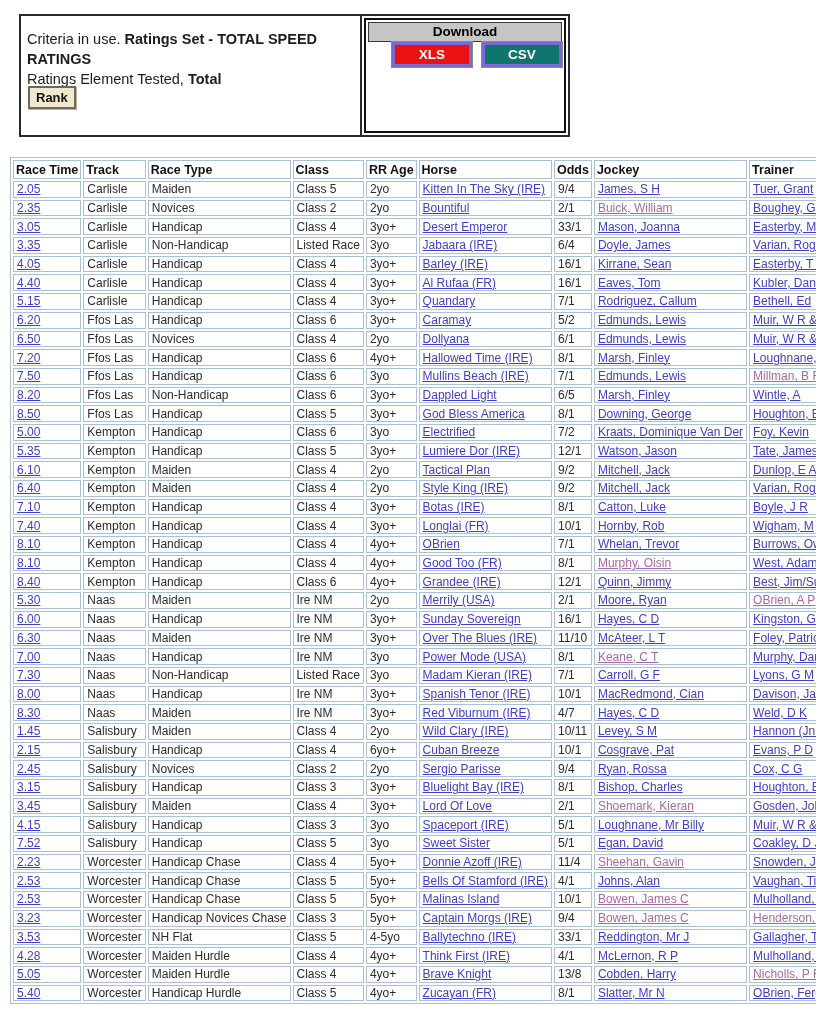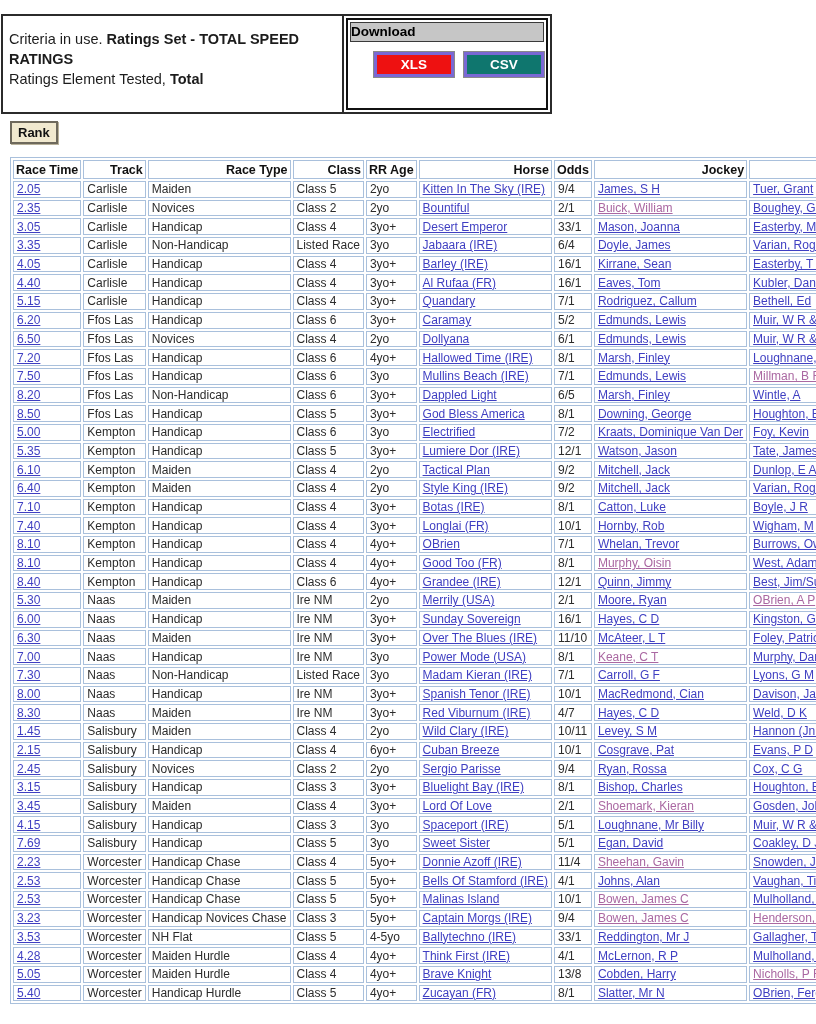--- a/index.html
+++ b/index.html
@@ -4,59 +4,59 @@
 <style>
   * { margin:0; padding:0; box-sizing:border-box; }
   html,body { background:#fff; }
   body {
     width:816px; height:1024px; overflow:hidden; position:relative;
     font-family:"Liberation Sans", sans-serif;
   }
 
   
   .top-box {
-    position:absolute; left:1px; top:14px; width:551px; height:100px;
+    position:absolute; left:19px; top:14px; width:551px; height:123px;
     border:2px solid #2b2b2b; background:#fff; display:flex;
   }
   .criteria-cell { flex:1; position:relative; padding:4px 6px; }
   .criteria-text { font-size:14.5px; color:#1c1c1c; line-height:20px; margin-top:9px; }
   .criteria-text b { font-weight:bold; }
-  .btn-row1 { position:absolute; left:7px; top:70px;margin-top:35px; }
+  .btn-row1 { position:absolute; left:7px; top:70px; }
   .btn-row2 { position:absolute; left:7px; top:95px; }
   button.hdr-btn {
     font-family:"Liberation Sans", sans-serif; font-weight:bold; font-size:13px;
     color:#111; background:#f1e9cf; border:2px solid #6e695c; padding:2px 6px;
     margin-right:4px; cursor:pointer; box-shadow:1px 1px 0 #b9b29b;
   }
   .download-cell { width:208px; border-left:2px solid #2b2b2b; padding:2px; }
   .dl-box { border:2px solid #111; height:100%; padding:2px; background:#fff; }
   .dl-title {
     background:#c6c6c6; border:1px solid #3a3a3a; height:20px; line-height:18px;
-    text-align:left; font-weight:bold; font-size:13.5px; color:#000;
-  }
-  .dl-buttons { display:flex; gap:10px; margin-top:10px;padding-left:24px; }
+    text-align:center; font-weight:bold; font-size:13.5px; color:#000;
+  }
+  .dl-buttons { display:flex; gap:10px; margin-top:0;padding-left:24px; }
   .dl-btn {
     flex:1; height:25px; font-family:"Liberation Sans", sans-serif; font-weight:bold;
     font-size:13.5px; color:#fff; border:3px solid #7a68d4; box-shadow:0 0 0 1px #8a8a8a;
     padding:0; cursor:pointer; line-height:18px;
   }
   .dl-btn.xls { background:#ee1111; }
   .dl-btn.csv { background:#0f766e; }
 
   
   table.races {
     position:absolute; left:10px; top:157px;
     border-collapse:separate; border-spacing:2px;
     border:1px solid #a9c0dc; background:#fff; table-layout:fixed;
   }
   th, td {
     border:1px solid #a9c0dc; white-space:nowrap; overflow:hidden;
   }
   th {
-    font-size:12.5px; font-weight:bold; color:#111; text-align:right;
+    font-size:12.5px; font-weight:bold; color:#111; text-align:left;
     height:19px; padding:0 2px;
   }
   td {
     font-size:12px; color:#2b2b2b; height:16.7px; line-height:14px;
     padding:0 3px; text-align:left;
   }
   a.lk { color:#3f3fc2; text-decoration:underline; cursor:pointer; }
   a.lk.visited { color:#aa68a2; }
 </style>
 </head>
@@ -523,21 +523,21 @@
     <td>Handicap</td>
     <td>Class 3</td>
     <td>3yo</td>
     <td><a class="lk" href="#">Spaceport (IRE)</a></td>
     <td>5/1</td>
     <td><a class="lk" href="#">Loughnane, Mr Billy</a></td>
     <td><a class="lk" href="#">Muir, W R &amp; Grassick, C</a></td>
 
   </tr>
       <tr>
-    <td><a class="lk" href="#">7.69</a></td>
+    <td><a class="lk" href="#">7.52</a></td>
     <td>Salisbury</td>
     <td>Handicap</td>
     <td>Class 5</td>
     <td>3yo</td>
     <td><a class="lk" href="#">Sweet Sister</a></td>
     <td>5/1</td>
     <td><a class="lk" href="#">Egan, David</a></td>
     <td><a class="lk" href="#">Coakley, D J</a></td>
 
   </tr>

